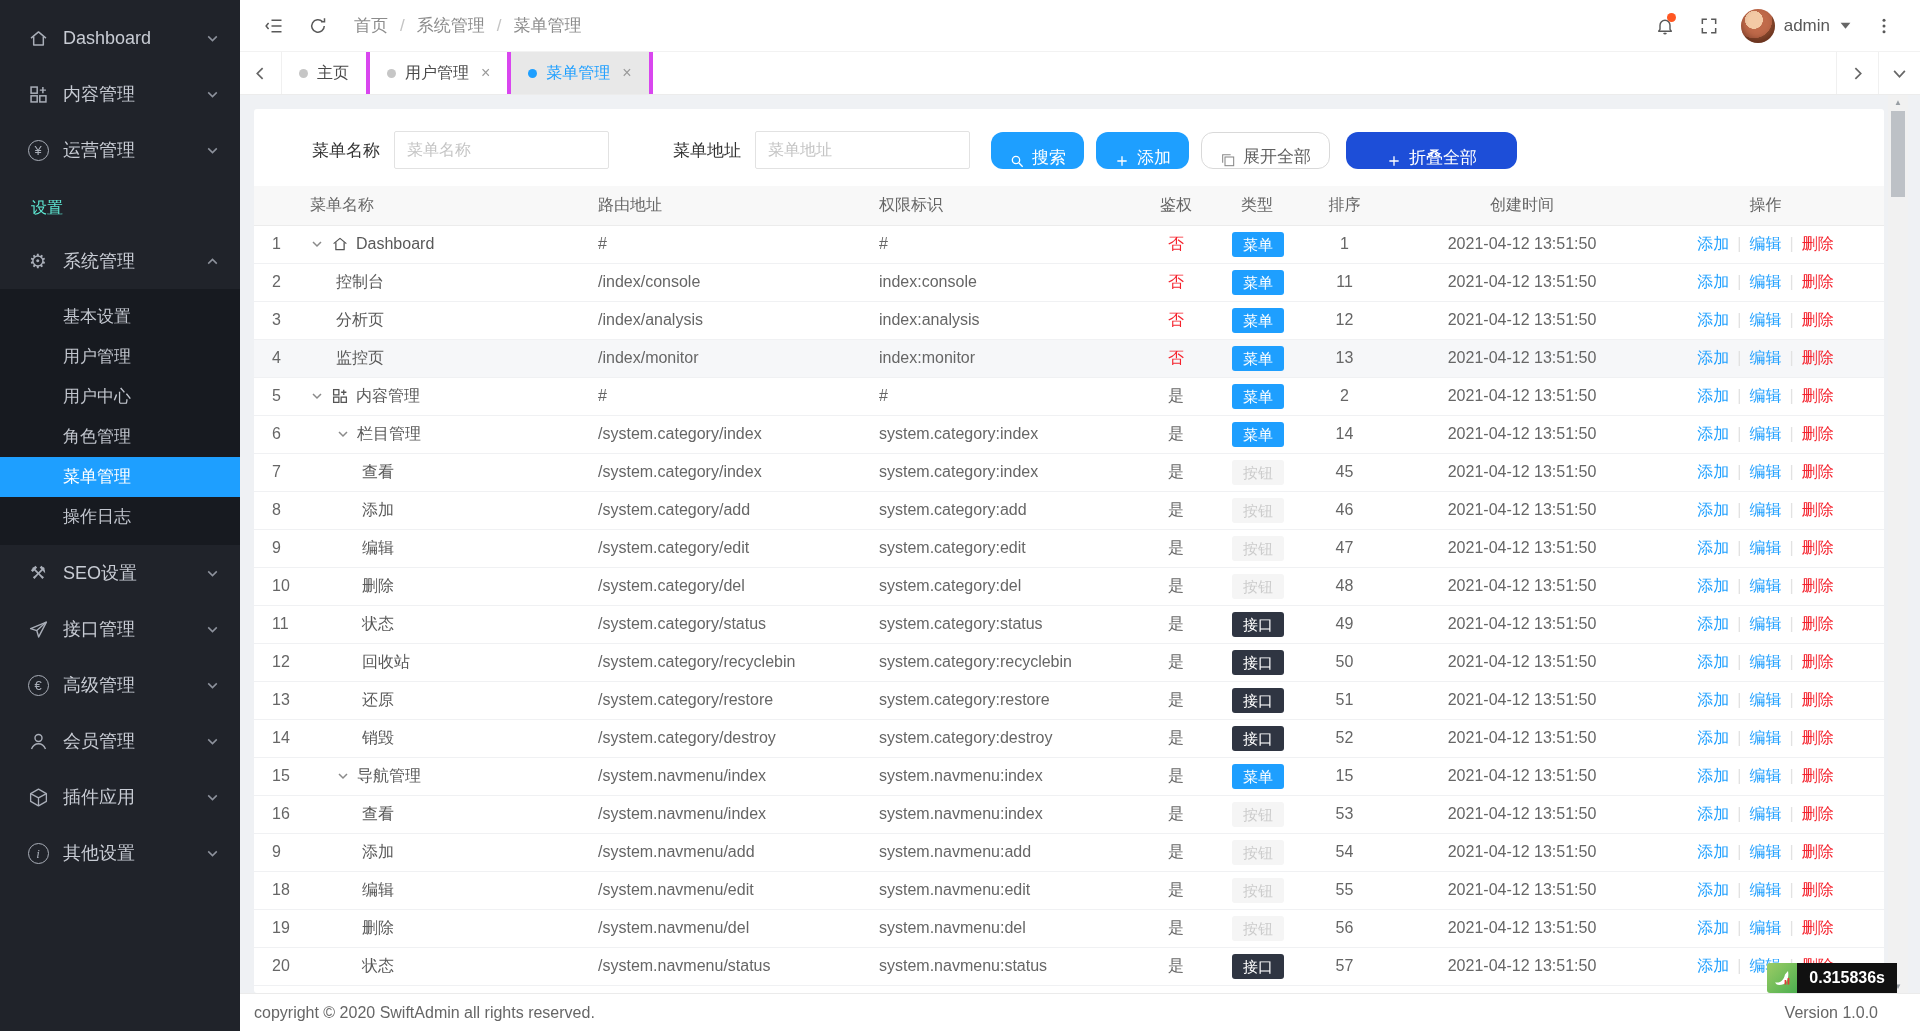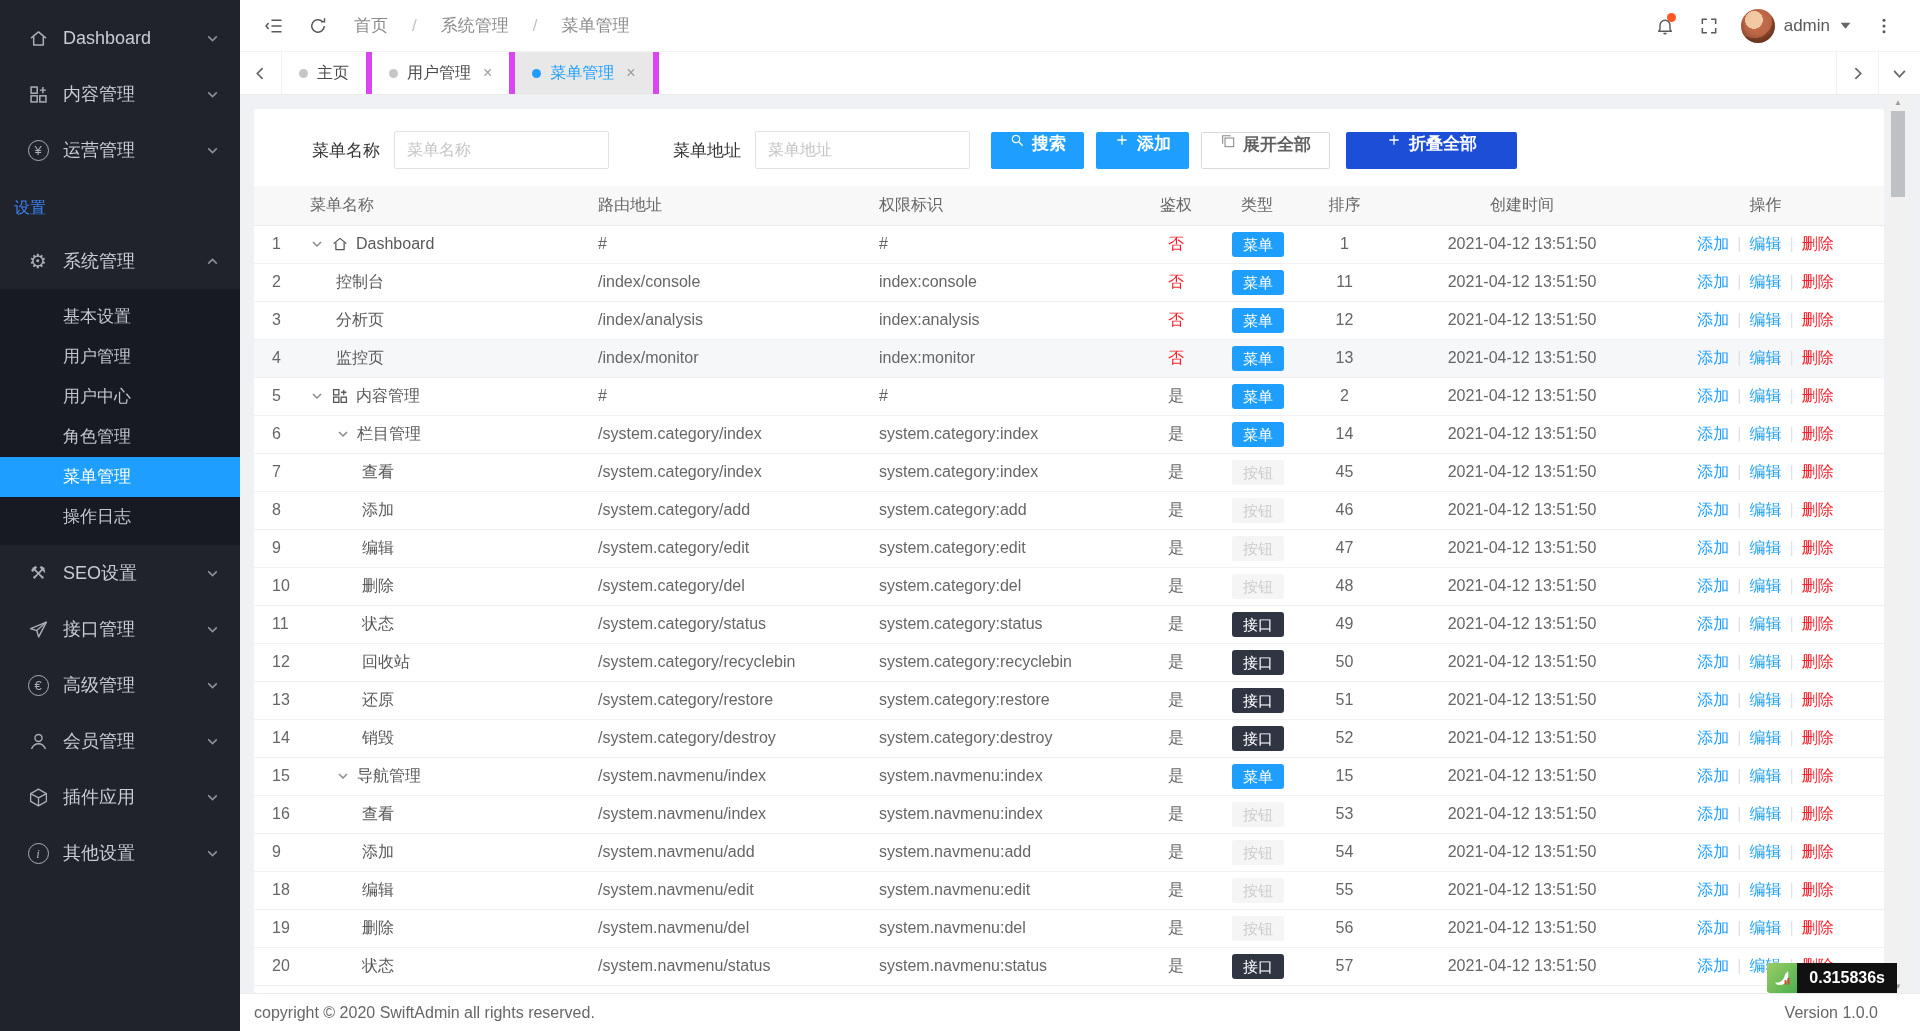--- a/index.html
+++ b/index.html
@@ -12,61 +12,61 @@
   .logo { height:52px; background:#14161b; display:flex; align-items:center; padding-left:24px; gap:13px; flex-shrink:0; }
   .logo-title { color:#fff; font-size:21px; font-weight:bold; white-space:nowrap; }
   .side-nav { flex:1; padding-top:10px; overflow:hidden; }
   .side-item { height:56px; display:flex; align-items:center; padding:0 20px 0 26px; cursor:pointer; font-size:18px; color:#c8ccd4; }
   .side-ico { width:24px; height:24px; margin-right:13px; display:flex; align-items:center; justify-content:center; color:#a9aeb8; font-size:20px; }
   .side-ico svg { width:21px; height:21px; }
   .ring { width:21px; height:21px; border:1.5px solid currentColor; border-radius:50%; display:flex; align-items:center; justify-content:center; font-size:13px; line-height:1; }
   .side-label { flex:1; }
   .side-caret { color:#8d929c; }
   .side-caret svg { width:15px; height:15px; }
-  .side-section { padding:20px 0 14px 14px; font-size:16px; color:#3b82f6; }
+  .side-section { padding:20px 0 14px 31px; font-size:16px; color:#5eead4; }
   .side-sub { background:#171a20; padding:8px 0; }
   .side-sub-item { height:40px; line-height:40px; padding-left:63px; font-size:17px; color:#c2c6ce; cursor:pointer; }
   .side-sub-item.active { background:#1e9fff; color:#fff; }
 
   
   .main { flex:1; min-width:0; display:flex; flex-direction:column; position:relative; }
 
   .topbar { height:52px; background:#fff; border-bottom:1px solid #f2f2f2; display:flex; align-items:center; padding:0 14px 0 12px; flex-shrink:0; }
   .top-ico { width:44px; height:51px; display:flex; align-items:center; justify-content:center; color:#595959; cursor:pointer; position:relative; }
   .top-ico svg { width:20px; height:20px; }
   .bell-dot { position:absolute; top:13px; right:11px; width:9px; height:9px; border-radius:50%; background:#ff5722; }
-  .breadcrumb { display:flex; align-items:center; gap:24px; margin-left:14px; font-size:17px; color:#8c8c8c; }
+  .breadcrumb { display:flex; align-items:center; gap:12px; margin-left:14px; font-size:17px; color:#8c8c8c; }
   .bc-sep { color:#c3c3c3; }
   .bc-item { cursor:pointer; }
   .top-right { margin-left:auto; display:flex; align-items:center; }
   .user { display:flex; align-items:center; gap:9px; padding:0 10px; cursor:pointer; color:#595959; font-size:17px; }
   .avatar { width:34px; height:34px; border-radius:50%; background:radial-gradient(circle at 38% 32%, #f3c9a5 0 28%, #c06a4a 29% 58%, #8a4a2e 59% 100%); box-shadow:inset 0 -4px 6px rgba(60,20,10,.45); }
   .user svg { width:13px; height:13px; color:#666; }
 
   .tabbar { height:43px; background:#fff; border-bottom:1px solid #ececec; display:flex; align-items:stretch; flex-shrink:0; }
   .tab-nav { width:42px; display:flex; align-items:center; justify-content:center; color:#666; cursor:pointer; flex-shrink:0; }
   .tab-nav svg { width:15px; height:15px; }
   .tab-nav.bl { border-left:1px solid #f0f0f0; }
   .tab-nav.br { border-right:1px solid #f0f0f0; }
   .tabs { display:flex; flex:1; overflow:hidden; }
-  .tab { display:flex; align-items:center; gap:9px; padding:0 17px; border-right:6px solid #d946ef; font-size:16px; color:#4a4a4a; cursor:pointer; background:#fff; white-space:nowrap; }
+  .tab { display:flex; align-items:center; gap:9px; padding:0 17px; border-right:4px solid #d946ef; font-size:16px; color:#4a4a4a; cursor:pointer; background:#fff; white-space:nowrap; }
   .tab .dot { width:9px; height:9px; border-radius:50%; background:#c6c6c6; }
   .tab.active { background:#e8e8e8; color:#1e9fff; }
   .tab.active .dot { background:#1e9fff; }
   .tab .close { color:#9a9a9a; font-size:16px; margin-left:3px; }
 
   .content { flex:1; background:#eff1f4; padding:14px 36px 0 14px; overflow:hidden; }
   .panel { background:#fff; border-radius:3px; height:100%; padding-top:22px; overflow:hidden; }
 
   .filter-row { display:flex; align-items:center; height:38px; padding-left:58px; margin-bottom:17px; }
   .f-label { font-size:17px; color:#333; margin-right:14px; }
   .f-label.lbl2 { margin-left:64px; }
   .f-input { width:215px; height:38px; border:1px solid #e2e2e2; border-radius:2px; padding:0 12px; font-size:16px; color:#333; outline:none; font-family:inherit; }
   .f-input::placeholder { color:#c4c4c4; }
-  .btn { height:37px; border:none; border-radius:2px; font-size:17px; font-family:inherit; display:inline-flex; align-items:flex-start; justify-content:center; gap:7px; cursor:pointer; padding:0 18px;font-weight:bold; }
+  .btn { height:37px; border:none; border-radius:12px; font-size:17px; font-family:inherit; display:inline-flex; align-items:flex-end; justify-content:center; gap:7px; cursor:pointer; padding:0 18px; }
   .btn svg { width:16px; height:16px; }
   .btn-primary { background:#1e9fff; color:#fff; }
   .btn-plain { background:#fff; border:1px solid #d9d9d9; color:#5f5f5f; }
   .btn-warn { background:#1d4ed8; color:#fff; padding:0 40px; }
   .mL21 { margin-left:21px; } .mL12 { margin-left:12px; } .mL16 { margin-left:16px; }
 
   table { width:100%; border-collapse:collapse; table-layout:fixed; }
   thead th { height:39px; background:#f8f8f8; border-bottom:1px solid #ececec; font-weight:normal; font-size:16px; color:#666; text-align:left; padding:0 10px; }
   th.center, td.center { text-align:center; }
   tbody td { height:38px; border-bottom:1px solid #f0f1f3; font-size:16px; color:#666; padding:0 10px; white-space:nowrap; overflow:hidden; }

